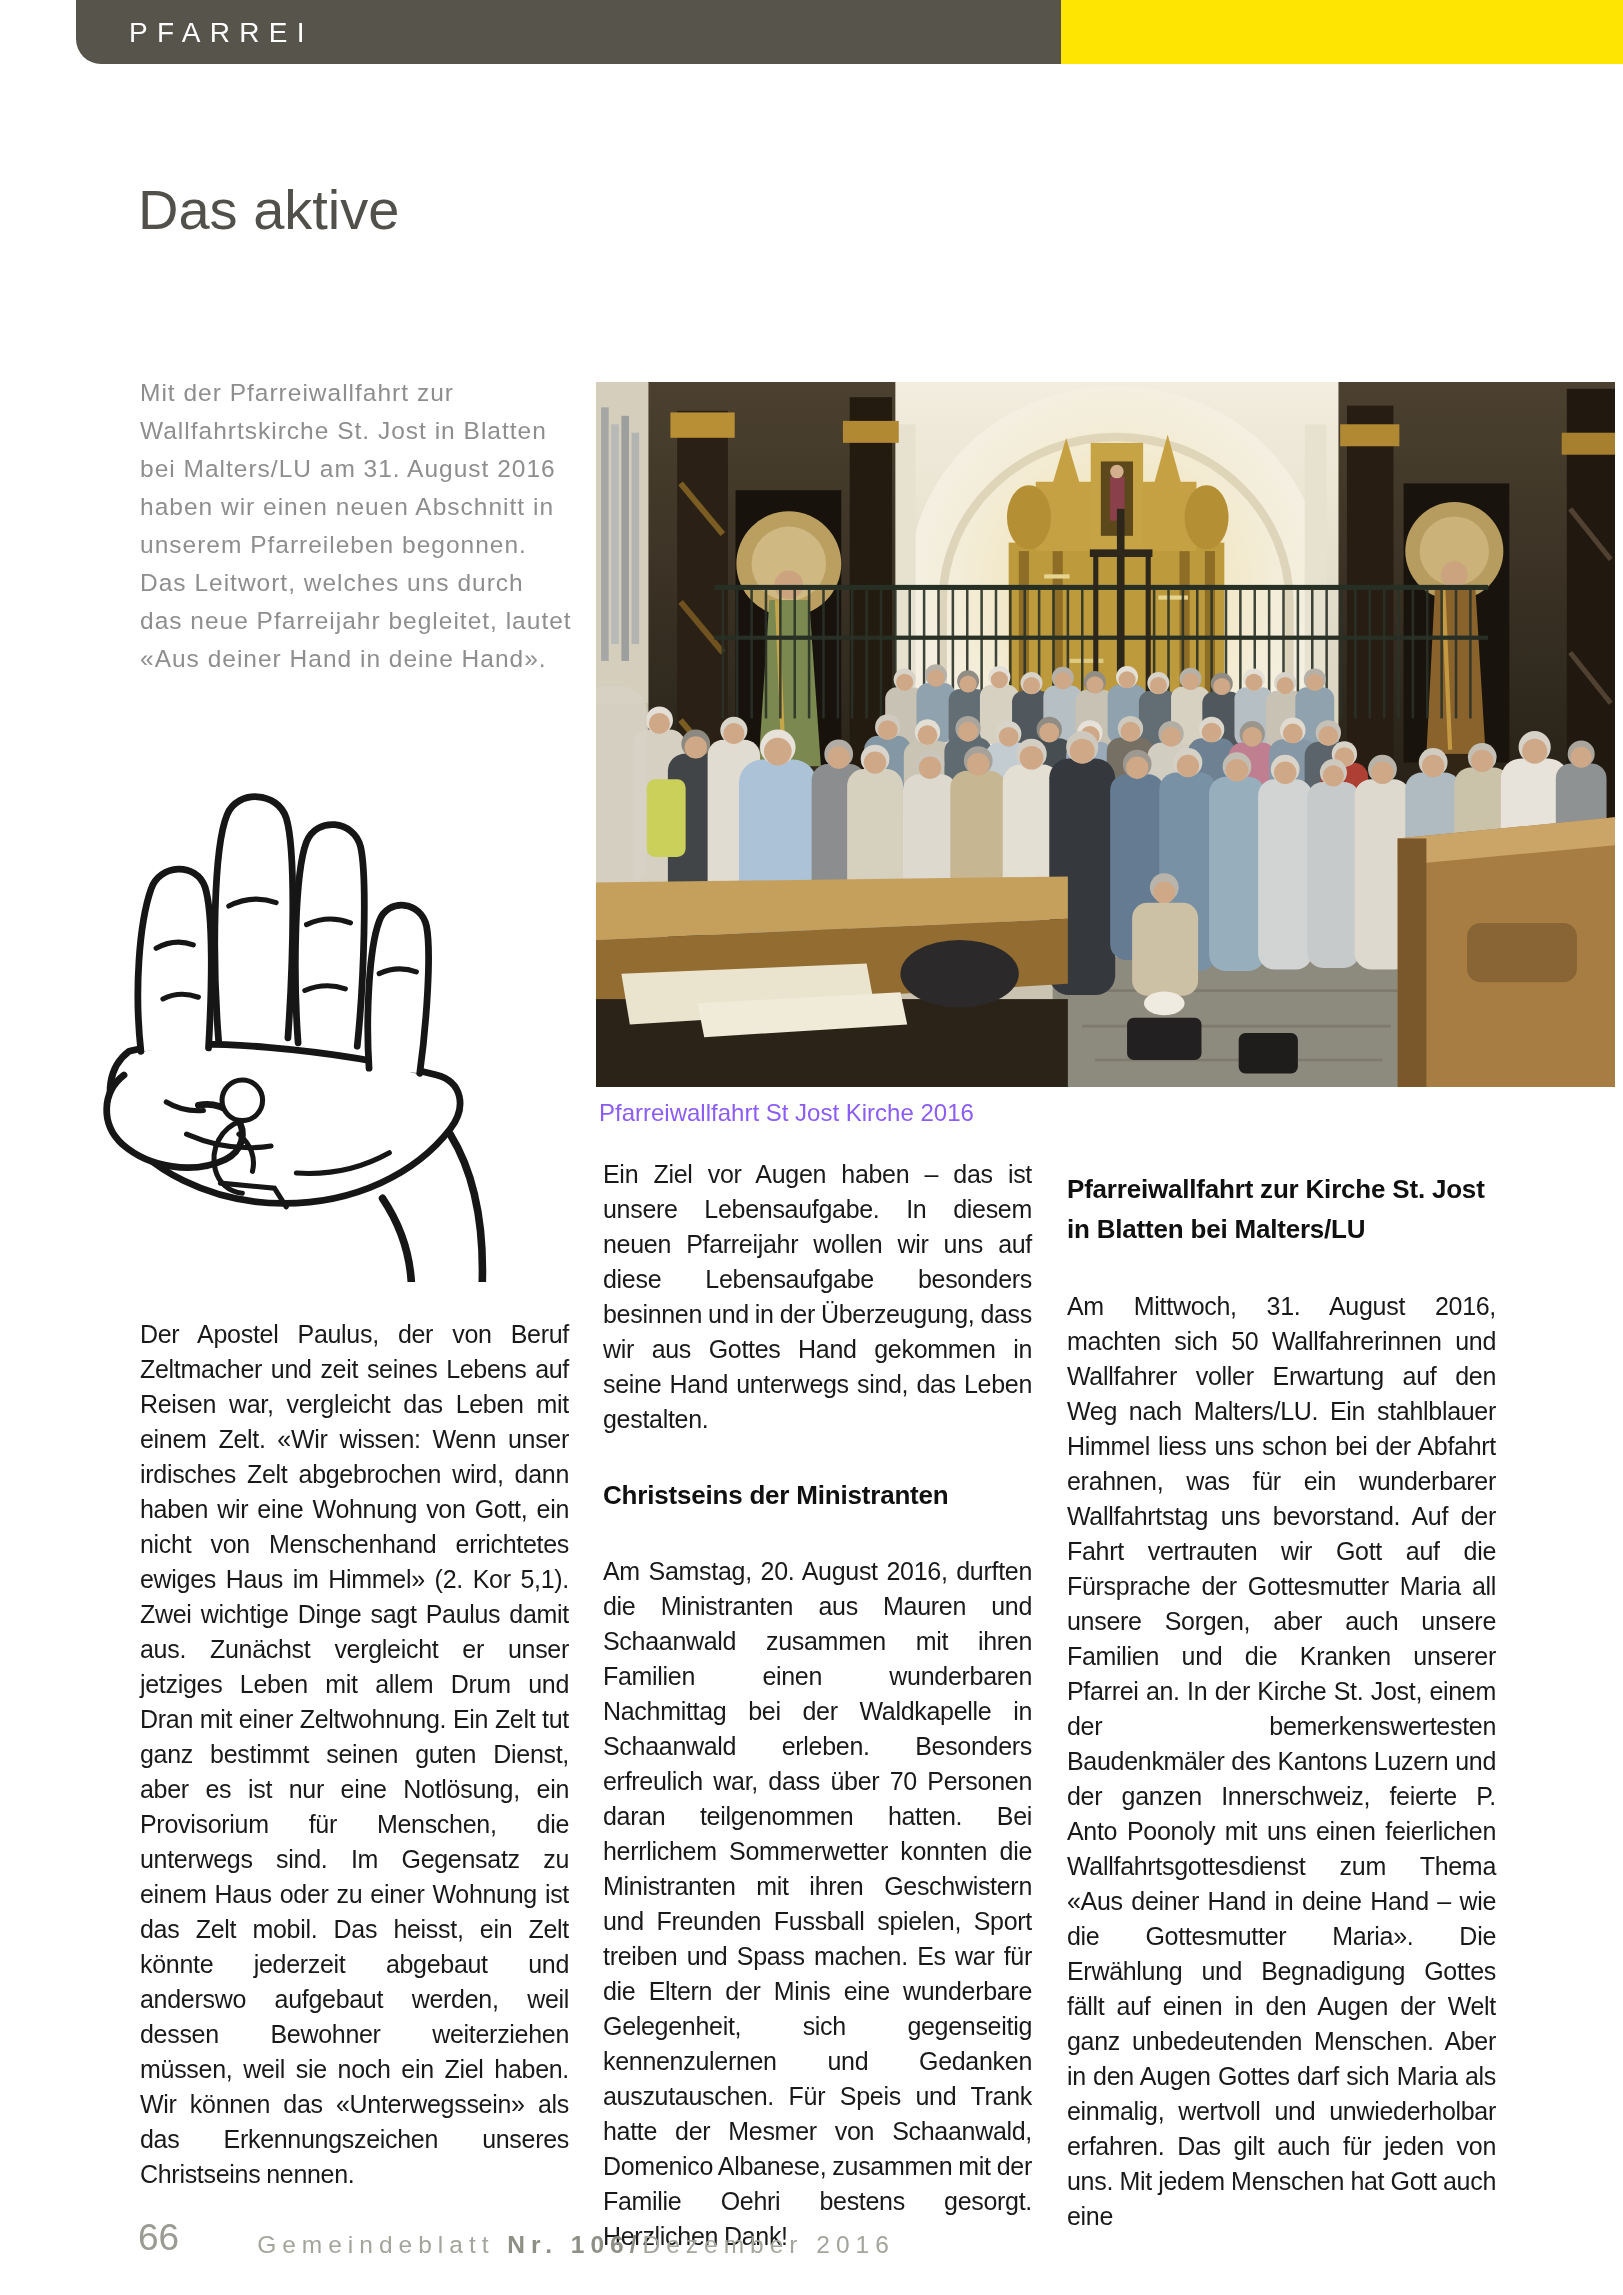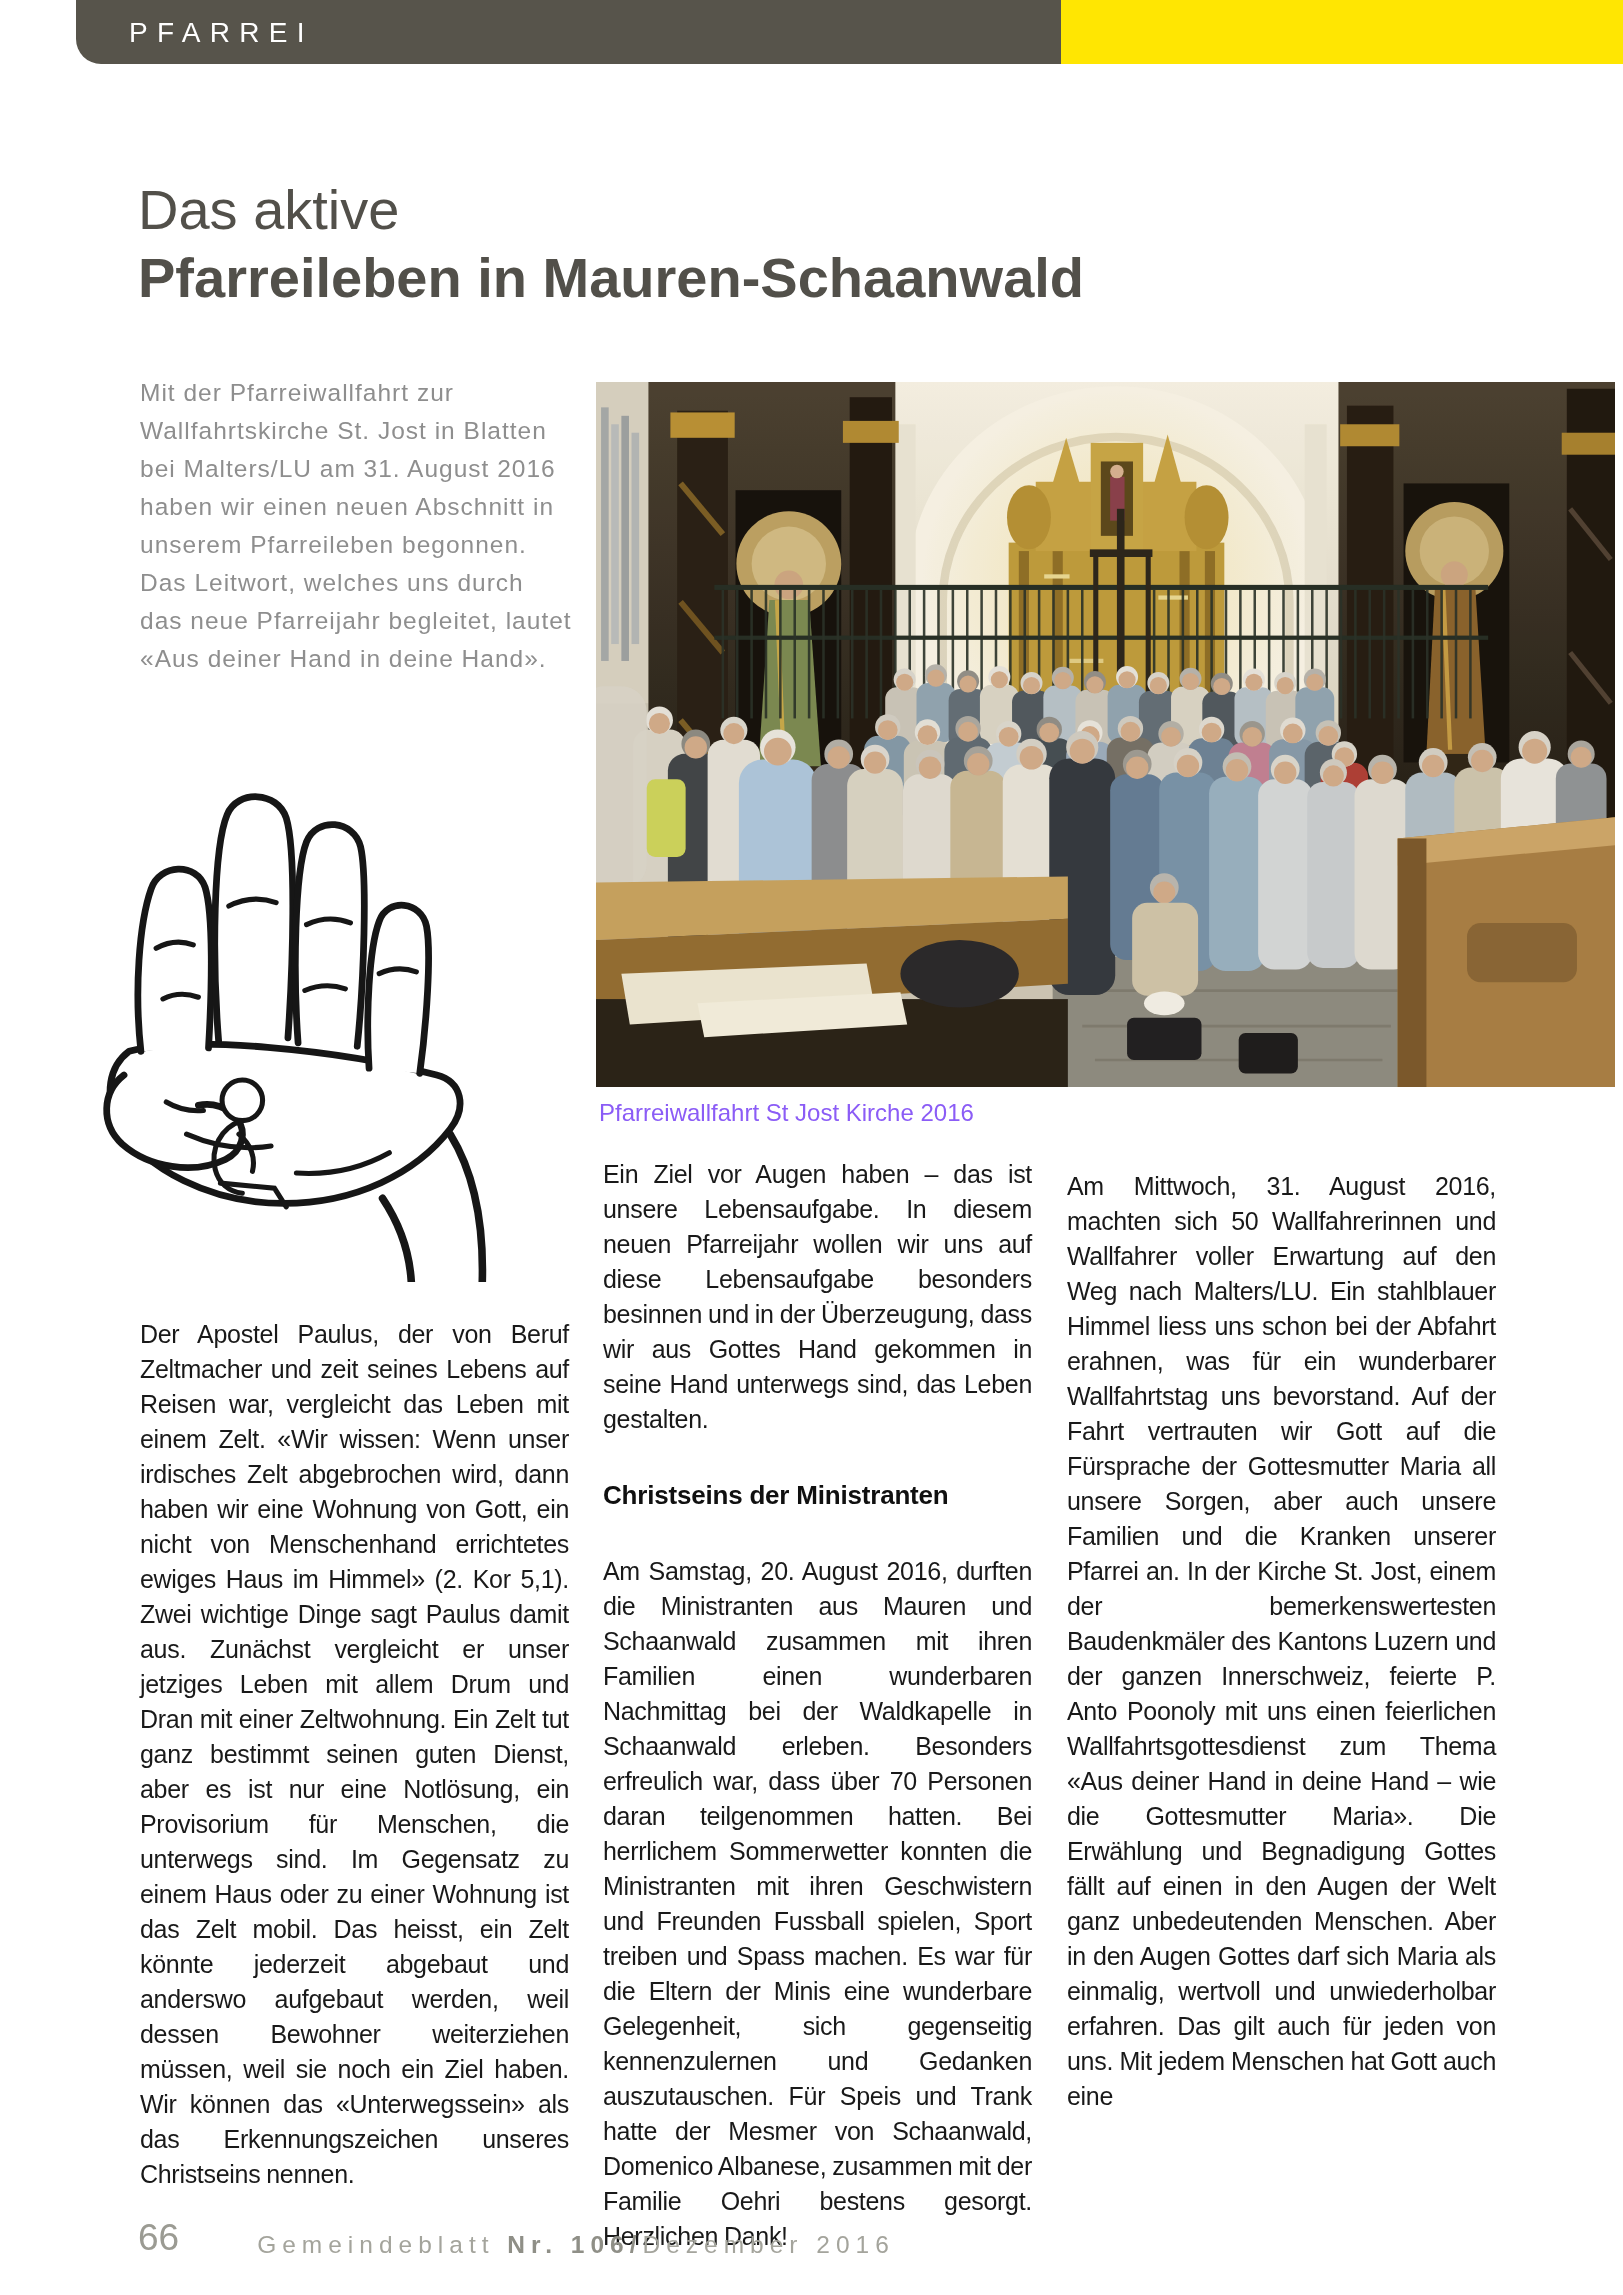--- a/index.html
+++ b/index.html
@@ -54,21 +54,20 @@
 <body>
 
 <div class="page">
 
   <div class="masthead-bar" style="background: rgb(87, 84, 75);"></div>
   <div class="masthead-accent" style="background: rgb(255, 230, 2);"></div>
   <div class="section-label">PFARREI</div>
 
   <div class="article-title">
     <span class="t1">Das aktive</span>
-    <span class="t2">Pfarreileben in Mauren-Schaanwald</span>
   </div>
 
   <div class="lead-paragraph">Mit der Pfarreiwallfahrt zur Wallfahrtskirche St. Jost in Blatten bei Malters/LU am 31. August 2016 haben wir einen neuen Abschnitt in unserem Pfarreileben begonnen. Das Leitwort, welches uns durch das neue Pfarreijahr begleitet, lautet «Aus deiner Hand in deine Hand».</div>
 
   <div class="hand-illustration">
     <svg viewBox="0 0 505 645">
       <g fill="#ffffff" stroke="#161616" stroke-width="8" stroke-linecap="round" stroke-linejoin="round">
 
         <path d="M52,372 C28,390 22,424 40,458 C70,512 150,552 235,552 C320,552 392,516 432,464 C452,438 446,408 416,400 C300,370 120,352 52,372 Z"></path>
 
@@ -534,20 +533,21 @@
     <p>Der Apostel Paulus, der von Beruf Zeltmacher und zeit seines Lebens auf Reisen war, vergleicht das Leben mit einem Zelt. «Wir wissen: Wenn unser irdisches Zelt abgebrochen wird, dann haben wir eine Wohnung von Gott, ein nicht von Menschenhand errichtetes ewiges Haus im Himmel» (2. Kor 5,1). Zwei wichtige Dinge sagt Paulus damit aus. Zunächst vergleicht er unser jetziges Leben mit allem Drum und Dran mit einer Zeltwohnung. Ein Zelt tut ganz bestimmt seinen guten Dienst, aber es ist nur eine Notlösung, ein Provisorium für Menschen, die unterwegs sind. Im Gegensatz zu einem Haus oder zu einer Wohnung ist das Zelt mobil. Das heisst, ein Zelt könnte jederzeit abgebaut und anderswo aufgebaut werden, weil dessen Bewohner weiterziehen müssen, weil sie noch ein Ziel haben. Wir können das «Unterwegssein» als das Erkennungszeichen unseres Christseins nennen.</p>
   </div>
 
   <div class="col col-2">
     <p>Ein Ziel vor Augen haben – das ist unsere Lebensaufgabe. In diesem neuen Pfarreijahr wollen wir uns auf diese Lebensaufgabe besonders besinnen und in der Überzeugung, dass wir aus Gottes Hand gekommen in seine Hand unterwegs sind, das Leben gestalten.</p>
     <div class="col-heading">Christseins der Ministranten</div>
     <p>Am Samstag, 20. August 2016, durften die Ministranten aus Mauren und Schaanwald zusammen mit ihren Familien einen wunderbaren Nachmittag bei der Waldkapelle in Schaanwald erleben. Besonders erfreulich war, dass über 70 Personen daran teilgenommen hatten. Bei herrlichem Sommerwetter konnten die Ministranten mit ihren Geschwistern und Freunden Fussball spielen, Sport treiben und Spass machen. Es war für die Eltern der Minis eine wunderbare Gelegenheit, sich gegenseitig kennenzulernen und Gedanken auszutauschen. Für Speis und Trank hatte der Mesmer von Schaanwald, Domenico Albanese, zusammen mit der Familie Oehri bestens gesorgt. Herzlichen Dank!</p>
   </div>
 
   <div class="col col-3">
+    <div class="col-heading">Pfarreiwallfahrt zur Kirche St. Jost in Blatten bei Malters/LU</div>
     <p>Am Mittwoch, 31. August 2016, machten sich 50 Wallfahrerinnen und Wallfahrer voller Erwartung auf den Weg nach Malters/LU. Ein stahlblauer Himmel liess uns schon bei der Abfahrt erahnen, was für ein wunderbarer Wallfahrtstag uns bevorstand. Auf der Fahrt vertrauten wir Gott auf die Fürsprache der Gottesmutter Maria all unsere Sorgen, aber auch unsere Familien und die Kranken unserer Pfarrei an. In der Kirche St. Jost, einem der bemerkenswertesten Baudenkmäler des Kantons Luzern und der ganzen Innerschweiz, feierte P. Anto Poonoly mit uns einen feierlichen Wallfahrtsgottesdienst zum Thema «Aus deiner Hand in deine Hand – wie die Gottesmutter Maria». Die Erwählung und Begnadigung Gottes fällt auf einen in den Augen der Welt ganz unbedeutenden Menschen. Aber in den Augen Gottes darf sich Maria als einmalig, wertvoll und unwiederholbar erfahren. Das gilt auch für jeden von uns. Mit jedem Menschen hat Gott auch eine</p>
   </div>
 
   <div class="footer">
     <span class="page-number">66</span>
     <span class="footer-labels">
       <span>Gemeindeblatt </span><span class="seg-bold">Nr. 106/</span><span>Dezember 2016</span>
     </span>
   </div>
 

